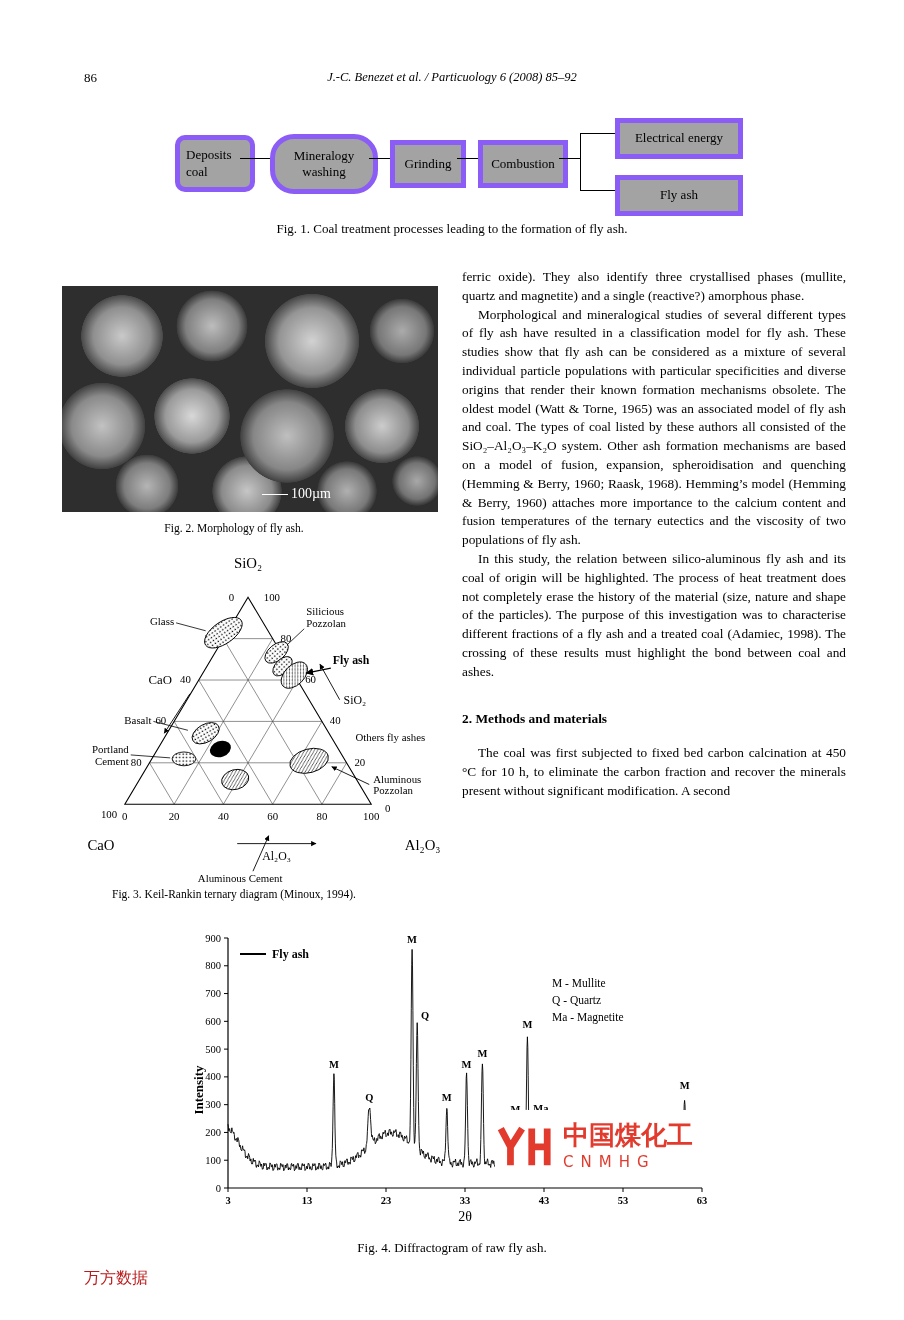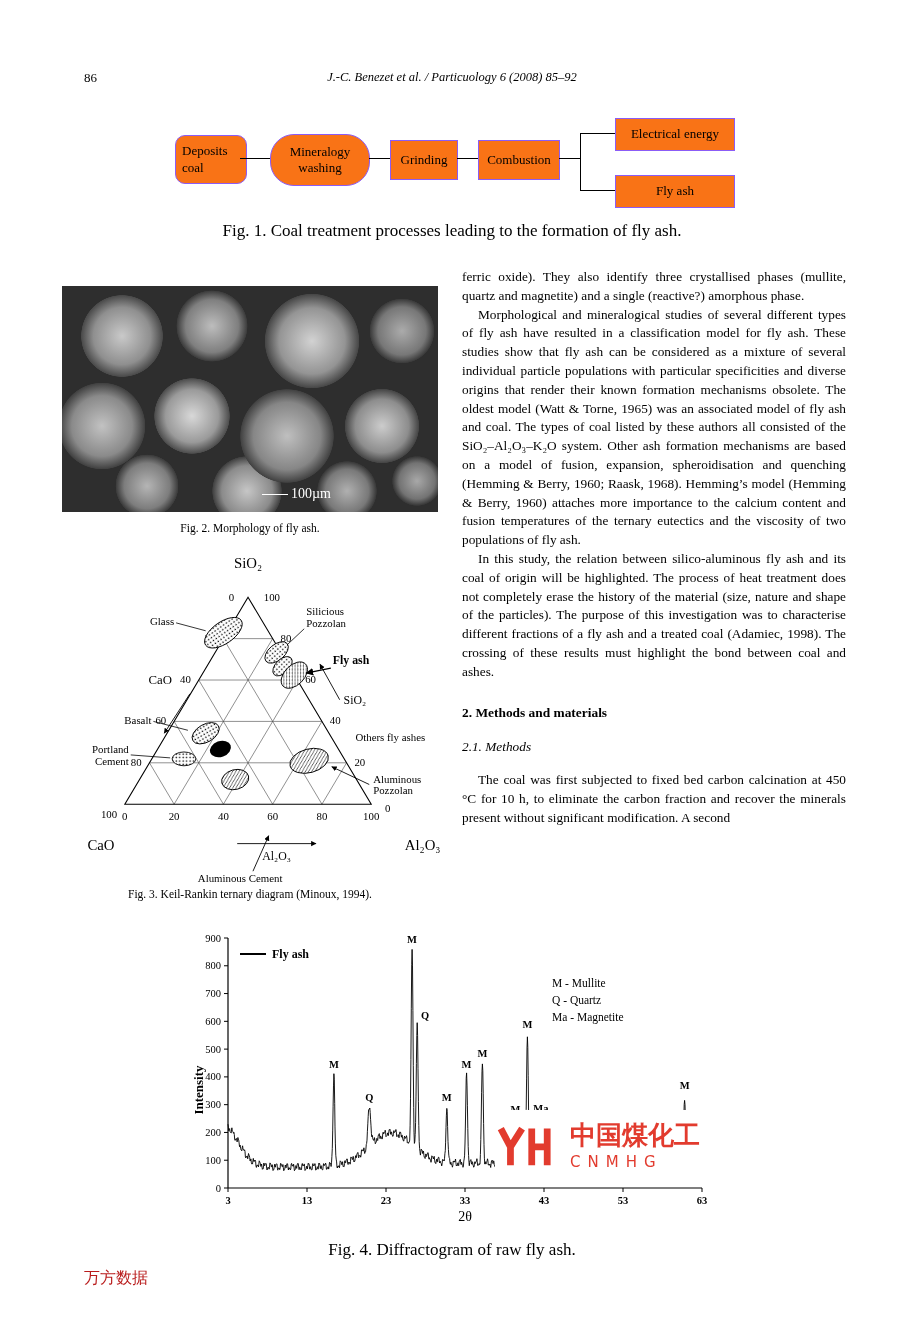--- a/index.html
+++ b/index.html
@@ -3,25 +3,25 @@
 <meta charset="utf-8">
 <style>
   html,body{margin:0;padding:0;background:#e8e8e8;}
   #page{position:relative;width:904px;height:1320px;background:#fff;margin:0 auto;
         font-family:"Liberation Serif",serif;color:#000;overflow:hidden;}
   .abs{position:absolute;}
   
   .pagenum{left:84px;top:70px;font-size:13px;}
   .runhead{left:0;top:70px;width:100%;text-align:center;font-style:italic;font-size:12.5px;}
   
-  .fc-box{position:absolute;border:1px solid #8b5cf6;background:#f97316;font-size:13px;
+  .fc-box{position:absolute;border:5px solid #8b5cf6;background:#a3a3a3;font-size:13px;
           display:flex;align-items:center;justify-content:center;text-align:center;white-space:pre-line;line-height:1.25;}
   .fc-line{position:absolute;background:#000;}
-  .caption{position:absolute;width:100%;text-align:center;font-size:17px;}
-  .caption-col{position:absolute;left:40px;width:420px;text-align:center;font-size:11.5px;}
+  .caption{position:absolute;width:100%;text-align:center;font-size:13px;}
+  .caption-col{position:absolute;left:24px;width:420px;text-align:center;font-size:11.5px;}
   
   .sem{position:absolute;left:62px;top:286px;width:376px;height:226px;background-color:#2e2e2e;overflow:hidden;
     background-image:
       radial-gradient(circle 52px at 60px 50px,#c9c9c9 0%,#8f8f8f 55%,#4a4a4a 78%,transparent 79%),
       radial-gradient(circle 44px at 150px 40px,#bdbdbd 0%,#7f7f7f 60%,#3c3c3c 80%,transparent 81%),
       radial-gradient(circle 60px at 250px 55px,#d2d2d2 0%,#949494 55%,#474747 78%,transparent 79%),
       radial-gradient(circle 40px at 340px 45px,#ababab 0%,#777 60%,#3a3a3a 80%,transparent 81%),
       radial-gradient(circle 55px at 40px 140px,#c2c2c2 0%,#8a8a8a 55%,#414141 78%,transparent 79%),
       radial-gradient(circle 48px at 130px 130px,#d8d8d8 0%,#9a9a9a 55%,#4d4d4d 78%,transparent 79%),
       radial-gradient(circle 58px at 225px 150px,#bfbfbf 0%,#868686 58%,#424242 80%,transparent 81%),
@@ -29,31 +29,31 @@
       radial-gradient(circle 38px at 85px 200px,#b5b5b5 0%,#7d7d7d 60%,#3b3b3b 82%,transparent 83%),
       radial-gradient(circle 42px at 185px 205px,#c6c6c6 0%,#8b8b8b 60%,#404040 82%,transparent 83%),
       radial-gradient(circle 36px at 285px 205px,#b0b0b0 0%,#797979 60%,#383838 82%,transparent 83%),
       radial-gradient(circle 30px at 355px 195px,#a8a8a8 0%,#737373 60%,#363636 82%,transparent 83%);}
   .scalebar{position:absolute;left:200px;bottom:10px;color:#fff;font-size:14px;display:flex;align-items:center;gap:3px;}
   .scaleline{display:inline-block;width:26px;height:0;border-top:1px solid #fff;}
   
   .col-right{position:absolute;left:462px;top:268px;width:384px;font-size:13.3px;line-height:18.8px;text-align:justify;}
   .col-right p{margin:0;}
   .col-right p.ind{text-indent:16px;}
-  .col-right h3{font-size:13.4px;margin:22px 0 16px 0;}
+  .col-right h3{font-size:13.4px;margin:28px 0 16px 0;}
   .col-right h4{font-size:13.3px;font-style:italic;font-weight:normal;margin:0 0 14px 0;}
   
   svg text{font-family:"Liberation Serif",serif;}
   .tick{font-size:11px;}
   .tlabel{font-size:11px;}
   .tlabel-b{font-size:12px;font-weight:bold;}
   .corner{font-size:15px;}
   .gridln line{stroke:#444;stroke-width:0.6;}
   
-  .wm{position:absolute;left:495px;top:1110px;width:228px;height:72px;background:#fff;display:flex;align-items:center;gap:17px;}
+  .wm{position:absolute;left:495px;top:1110px;width:228px;height:72px;background:#fff;display:flex;align-items:center;gap:10px;}
   .wm-text{display:flex;flex-direction:column;}
   .wm-cn{font-size:26px;font-weight:bold;color:#e23b2e;font-family:"DejaVu Sans",sans-serif;line-height:1.1;}
   .wm-latin{font-size:15px;color:#e23b2e;letter-spacing:7px;font-family:"DejaVu Sans",sans-serif;margin-top:4px;}
   .footer-wm{position:absolute;left:84px;top:1268px;font-size:16px;color:#b91c1c;font-family:"DejaVu Sans",sans-serif;}
 </style>
 </head>
 <body>
 
 <div id="page">
 
@@ -173,21 +173,20 @@
     <text x="30" y="308" text-anchor="start" class="corner">CaO</text>
     <text x="352" y="308" text-anchor="start" class="corner">Al₂O₃</text>
   </svg>
   <div class="caption-col" style="top:888px;">Fig. 3. Keil-Rankin ternary diagram (Minoux, 1994).</div>
 
   <div class="col-right">
     <p>ferric oxide). They also identify three crystallised phases (mullite, quartz and magnetite) and a single (reactive?) amorphous phase.</p>
     <p class="ind">Morphological and mineralogical studies of several different types of fly ash have resulted in a classification model for fly ash. These studies show that fly ash can be considered as a mixture of several individual particle populations with particular specificities and diverse origins that render their known formation mechanisms obsolete. The oldest model (Watt &amp; Torne, 1965) was an associated model of fly ash and coal. The types of coal listed by these authors all consisted of the SiO₂–Al₂O₃–K₂O system. Other ash formation mechanisms are based on a model of fusion, expansion, spheroidisation and quenching (Hemming &amp; Berry, 1960; Raask, 1968). Hemming’s model (Hemming &amp; Berry, 1960) attaches more importance to the calcium content and fusion temperatures of the ternary eutectics and the viscosity of two populations of fly ash.</p>
     <p class="ind">In this study, the relation between silico-aluminous fly ash and its coal of origin will be highlighted. The process of heat treatment does not completely erase the history of the material (size, nature and shape of the particles). The purpose of this investigation was to characterise different fractions of a fly ash and a treated coal (Adamiec, 1998). The crossing of these results must highlight the bond between coal and ashes.</p>
     <h3>2. Methods and materials</h3>
-    <h4>2.1. Methods</h4>
     <p class="ind">The coal was first subjected to fixed bed carbon calcination at 450 °C for 10 h, to eliminate the carbon fraction and recover the minerals present without significant modification. A second</p>
   </div>
 
   <svg class="abs" style="left:190px;top:930px;" width="522" height="296" viewBox="0 0 522 296">
     <line x1="38" y1="8" x2="38" y2="258" stroke="#000" stroke-width="1.2"></line>
     <line x1="38" y1="258" x2="512" y2="258" stroke="#000" stroke-width="1.2"></line>
     <g id="xrd-axes">
         <line x1="34" y1="258" x2="38" y2="258" stroke="#000" stroke-width="1"></line>
         <text x="31" y="261.5" text-anchor="end" style="font-size:10.5px">0</text>
         <line x1="34" y1="230.22222222222223" x2="38" y2="230.22222222222223" stroke="#000" stroke-width="1"></line>

